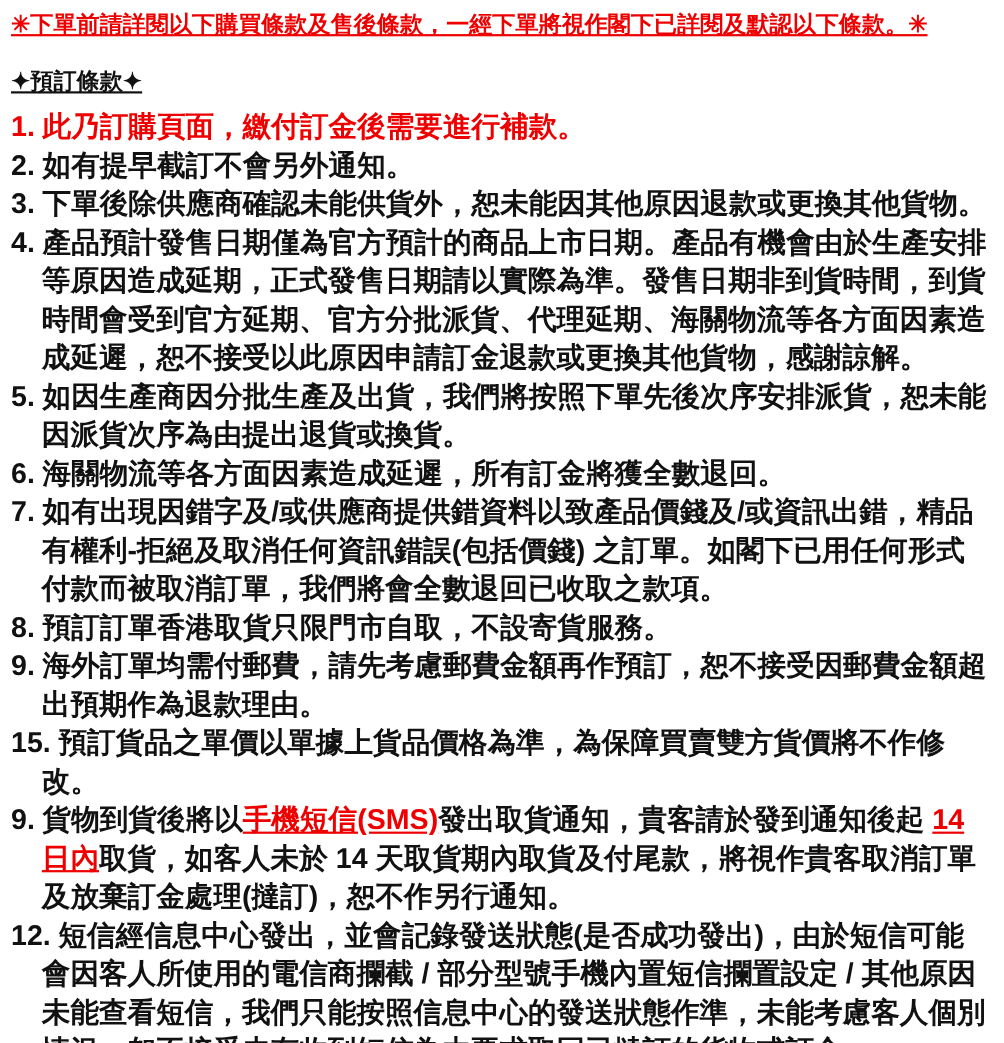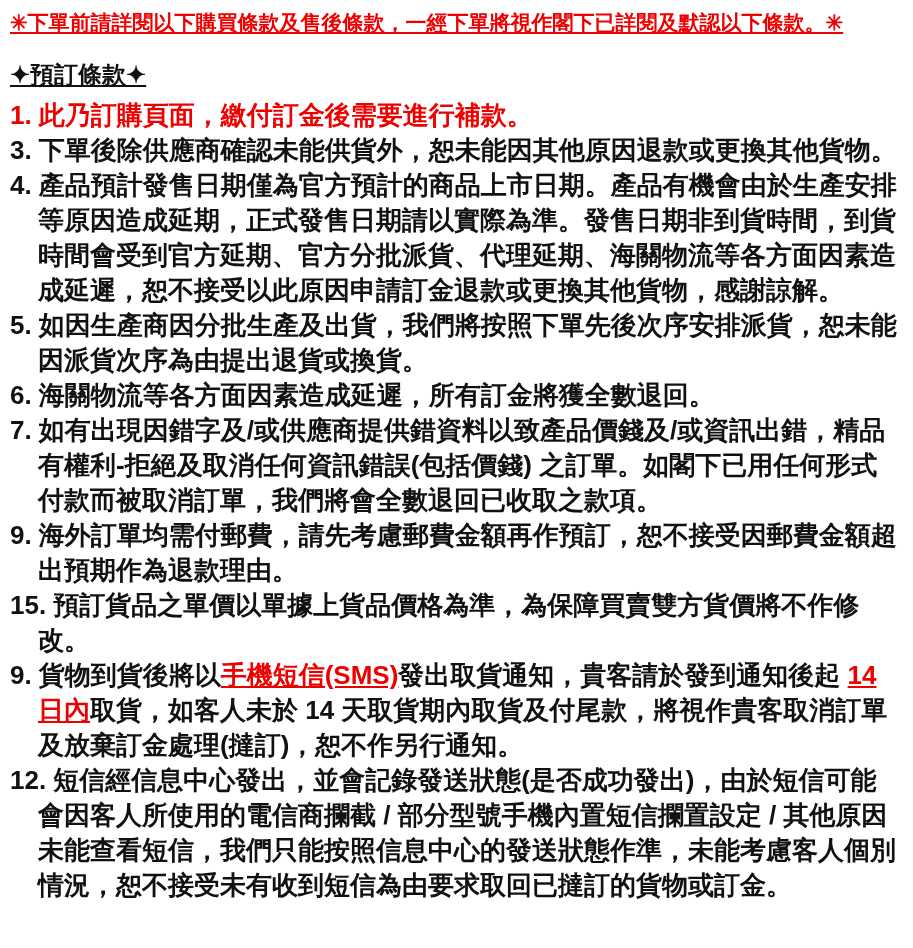--- a/index.html
+++ b/index.html
@@ -23,21 +23,21 @@
     width: 891px;
   }
   .notice {
     color: var(--red);
     text-decoration: underline;
     font-size: 21px;
     line-height: 30px;
   }
   .section-title {
     margin-top: 22px;
-    font-size: 24px;
+    font-size: 21px;
     line-height: 30px;
   }
   .section-title span {
     text-decoration: underline;
   }
   .terms {
     margin-top: 8px;
     font-size: 26px;
     line-height: 35px;
   }
@@ -65,20 +65,23 @@
   <div class="section-title">
     <span>✦預訂條款✦</span>
   </div>
 
   <div class="terms">
 
     <div class="term seg-red">
       <span class="num">1.</span><span>此乃訂購頁面，繳付訂金後需要進行補款。</span>
     </div>
 
+    <div class="term">
+      <span class="num">2.</span><span>如有提早截訂不會另外通知。</span>
+    </div>
 
     <div class="term">
       <span class="num">3.</span><span>下單後除供應商確認未能供貨外，恕未能因其他原因退款或更換其他貨物。</span>
     </div>
 
     <div class="term">
       <span class="num">4.</span><span>產品預計發售日期僅為官方預計的商品上市日期。產品有機會由於生產安排等原因造成延期，正式發售日期請以實際為準。發售日期非到貨時間，到貨時間會受到官方延期、官方分批派貨、代理延期、海關物流等各方面因素造成延遲，恕不接受以此原因申請訂金退款或更換其他貨物，感謝諒解。</span>
     </div>
 
     <div class="term">
@@ -86,20 +89,23 @@
     </div>
 
     <div class="term">
       <span class="num">6.</span><span>海關物流等各方面因素造成延遲，所有訂金將獲全數退回。</span>
     </div>
 
     <div class="term">
       <span class="num">7.</span><span>如有出現因錯字及/或供應商提供錯資料以致產品價錢及/或資訊出錯，精品有權利-拒絕及取消任何資訊錯誤(包括價錢) 之訂單。如閣下已用任何形式付款而被取消訂單，我們將會全數退回已收取之款項。</span>
     </div>
 
+    <div class="term">
+      <span class="num">8.</span><span>預訂訂單香港取貨只限門市自取，不設寄貨服務。</span>
+    </div>
 
     <div class="term">
       <span class="num">9.</span><span>海外訂單均需付郵費，請先考慮郵費金額再作預訂，恕不接受因郵費金額超出預期作為退款理由。</span>
     </div>
 
     <div class="term">
       <span class="num">15.</span><span>預訂貨品之單價以單據上貨品價格為準，為保障買賣雙方貨價將不作修改。</span>
     </div>
 
     <div class="term">

